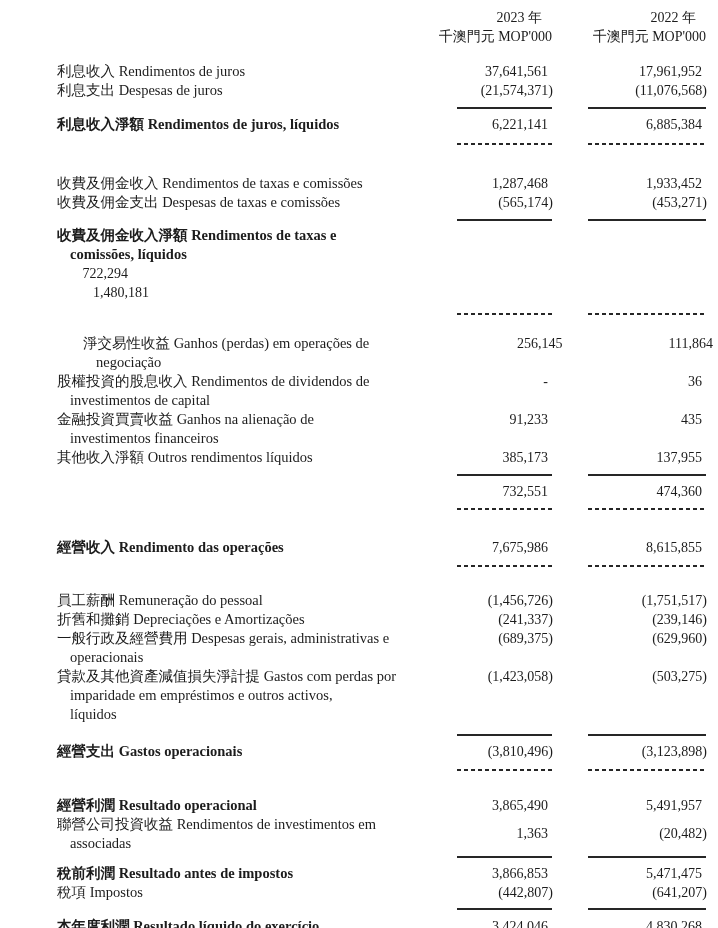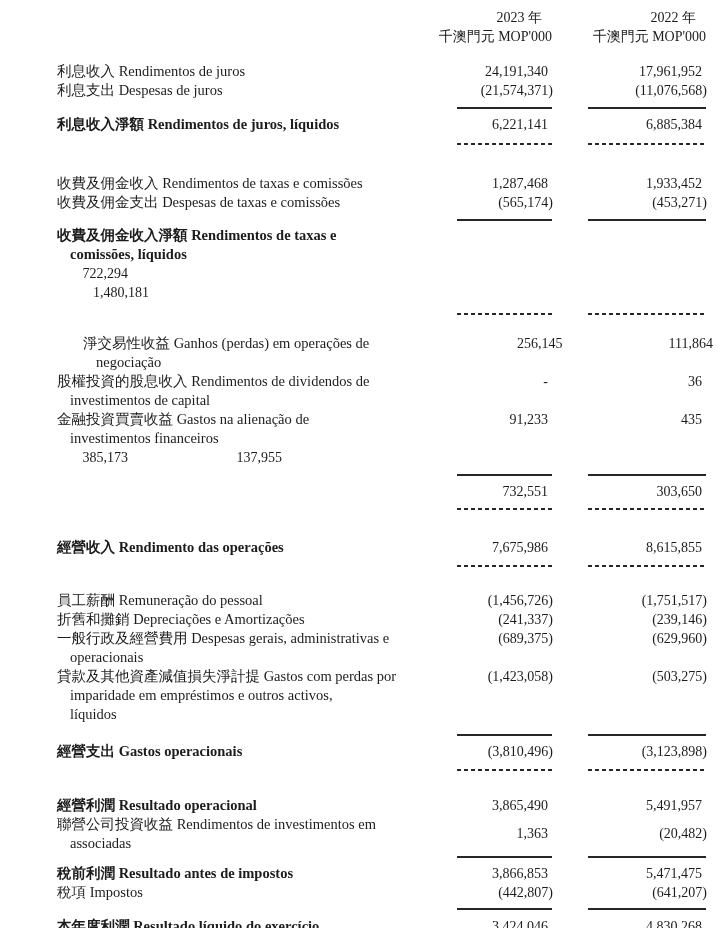--- a/index.html
+++ b/index.html
@@ -44,21 +44,21 @@
       <div class="h-year">2022 年</div>
       <div class="h-unit">千澳門元 MOP'000</div>
     </div>
   </div>
 
   <div>
       <div class="row" style="margin-top: 16px;">
         <div class="lbl">
           <div class="lbl-line">利息收入 Rendimentos de juros</div>
         </div>
-        <div class="num c1"><span>24,191,340</span></div>
+        <div class="num c1"><span>37,641,561</span></div>
         <div class="num c2"><span>17,961,952</span></div>
       </div>
       <div class="row">
         <div class="lbl">
           <div class="lbl-line">利息支出 Despesas de juros</div>
         </div>
         <div class="num c1"><span class="paren">(21,574,371)</span></div>
         <div class="num c2"><span class="paren">(11,076,568)</span></div>
       </div>
       <div class="row" style="margin-top: 7px;">
@@ -137,43 +137,46 @@
       <div class="row">
         <div class="lbl">
           <div class="lbl-line">股權投資的股息收入 Rendimentos de dividendos de</div>
           <div class="lbl-line cont">investimentos de capital</div>
         </div>
         <div class="num c1"><span>-</span></div>
         <div class="num c2"><span>36</span></div>
       </div>
       <div class="row">
         <div class="lbl">
-          <div class="lbl-line">金融投資買賣收益 Gastos na alienação de</div>
+          <div class="lbl-line">金融投資買賣收益 Ganhos na alienação de</div>
           <div class="lbl-line cont">investimentos financeiros</div>
         </div>
         <div class="num c1"><span>91,233</span></div>
         <div class="num c2"><span>435</span></div>
       </div>
       <div class="row">
+        <div class="lbl">
+          <div class="lbl-line">其他收入淨額 Outros rendimentos líquidos</div>
+        </div>
         <div class="num c1"><span>385,173</span></div>
         <div class="num c2"><span>137,955</span></div>
       </div>
       <div class="row" style="margin-top: 7px;">
         <div class="lbl"></div>
         <div class="num c1">
           <div class="rl solid"></div>
         </div>
         <div class="num c2">
           <div class="rl solid"></div>
         </div>
       </div>
       <div class="row" style="margin-top: 6px;">
         <div class="lbl"></div>
         <div class="num c1"><span>732,551</span></div>
-        <div class="num c2"><span>303,650</span></div>
+        <div class="num c2"><span>474,360</span></div>
       </div>
       <div class="row" style="margin-top: 7px;">
         <div class="lbl"></div>
         <div class="num c1">
           <div class="rl dashed"></div>
         </div>
         <div class="num c2">
           <div class="rl dashed"></div>
         </div>
       </div>

